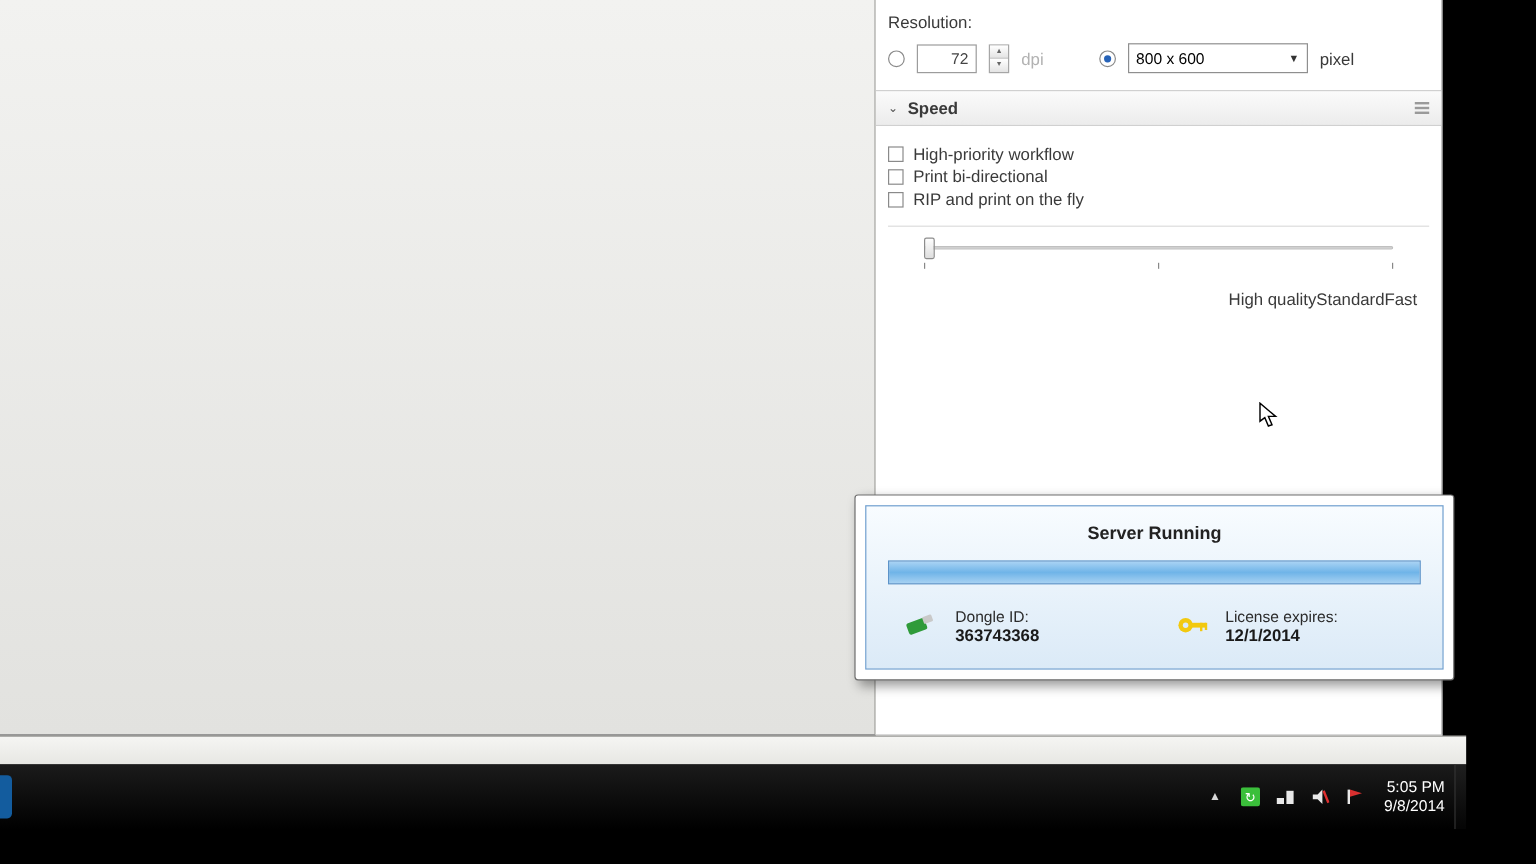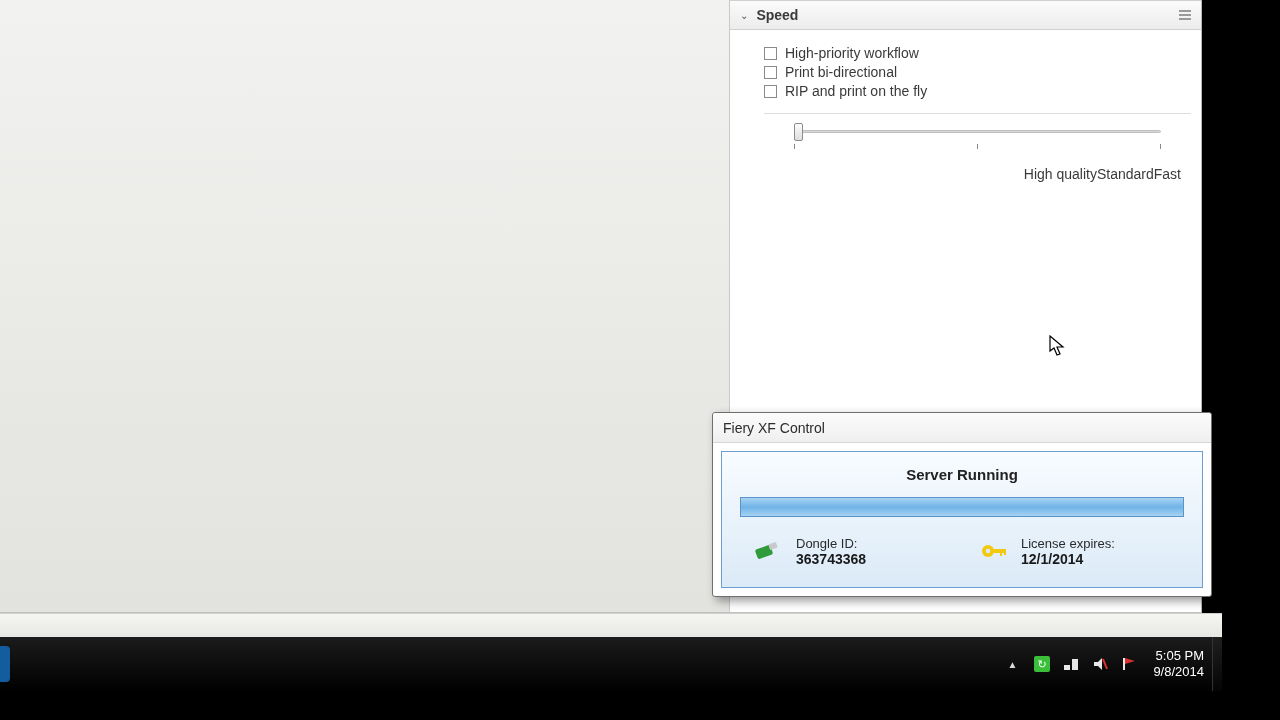--- a/index.html
+++ b/index.html
@@ -44,21 +44,21 @@
 
   .section-header {
     height: 30px; background: linear-gradient(#fbfbfb,#ececec); border-top:1px solid #d0d0d0; border-bottom:1px solid #d0d0d0;
     display:flex; align-items:center; padding: 0 10px; gap:8px;
   }
   .section-header .chev { font-size:10px; color:#555; }
   .section-header .title { font-weight:600; font-size:14px; color:#3a3a3a; flex:1; }
   .section-header .menu-icon { display:flex; flex-direction:column; gap:2px; }
   .section-header .menu-icon span { width:12px; height:2px; background:#9a9a9a; display:block; }
 
-  .speed-body { padding: 12px 10px 10px 10px; margin-left: 24px; }
+  .speed-body { padding: 12px 10px 10px 10px; }
   .chk-row { display:flex; align-items:center; gap:8px; margin: 3px 0; }
   .checkbox { width:13px; height:13px; border:1px solid #8a8a8a; background:#fff; }
   .chk-label { font-size:14px; color:#3a3a3a; }
 
   .divider { height:1px; background:#dcdcdc; margin: 14px 0 12px 0; }
 
   .rip-label { font-size:14px; color:#3a3a3a; margin-bottom: 18px; }
   .slider { position:relative; margin: 0 30px 0 30px; height: 40px; }
   .slider-track { position:absolute; top:4px; left:0; right:0; height:3px; background:#d6d6d6; border:1px solid #c0c0c0; border-radius:2px; }
   .slider-thumb { position:absolute; top:-3px; width:9px; height:18px; background:linear-gradient(#fdfdfd,#dedede); border:1px solid #8c8c8c; border-radius:2px; }
@@ -123,20 +123,39 @@
   }
 </style>
 </head>
 <body>
 
 <div class="stage">
   <div class="workspace"></div>
 
   <div class="panel">
     <div class="panel-inner">
+      <div class="res-section">
+        <div class="res-label">Resolution:</div>
+        <div class="res-row">
+          <span class="radio"></span>
+          <input class="num-input" value="72" style="">
+          <div class="spinner">
+            <div>▲</div>
+            <div>▼</div>
+          </div>
+          <span class="unit-disabled">dpi</span>
+          <span style="width:26px;"></span>
+          <span class="radio checked"></span>
+          <div class="select">
+            <span>800 x 600</span>
+            <span class="arrow">▼</span>
+          </div>
+          <span class="unit">pixel</span>
+        </div>
+      </div>
 
       <div class="section-header">
         <span class="chev">⌄</span>
         <span class="title">Speed</span>
         <span class="menu-icon">
             <span></span>
             <span></span>
             <span></span>
           </span>
       </div>
@@ -169,23 +188,20 @@
         <div class="slider-labels">
           <span>High quality</span>
           <span>Standard</span>
           <span>Fast</span>
         </div>
       </div>
     </div>
   </div>
 
   <div class="popup">
-    <div class="popup-title">
-      <span>Fiery XF Control</span>
-    </div>
     <div class="popup-body">
       <div class="status-frame">
         <div class="status-title">Server Running</div>
         <div class="progress"></div>
         <div class="info-row">
           <div class="info-item">
             <div class="icon-box">
               <svg width="30" height="24" viewBox="0 0 30 24">
                 <rect x="3" y="8" width="16" height="10" rx="2" fill="#2f9b3a" transform="rotate(-20 11 13)"></rect>
                 <rect x="16" y="4" width="8" height="6" rx="1" fill="#c9c9c9" transform="rotate(-20 20 7)"></rect>

